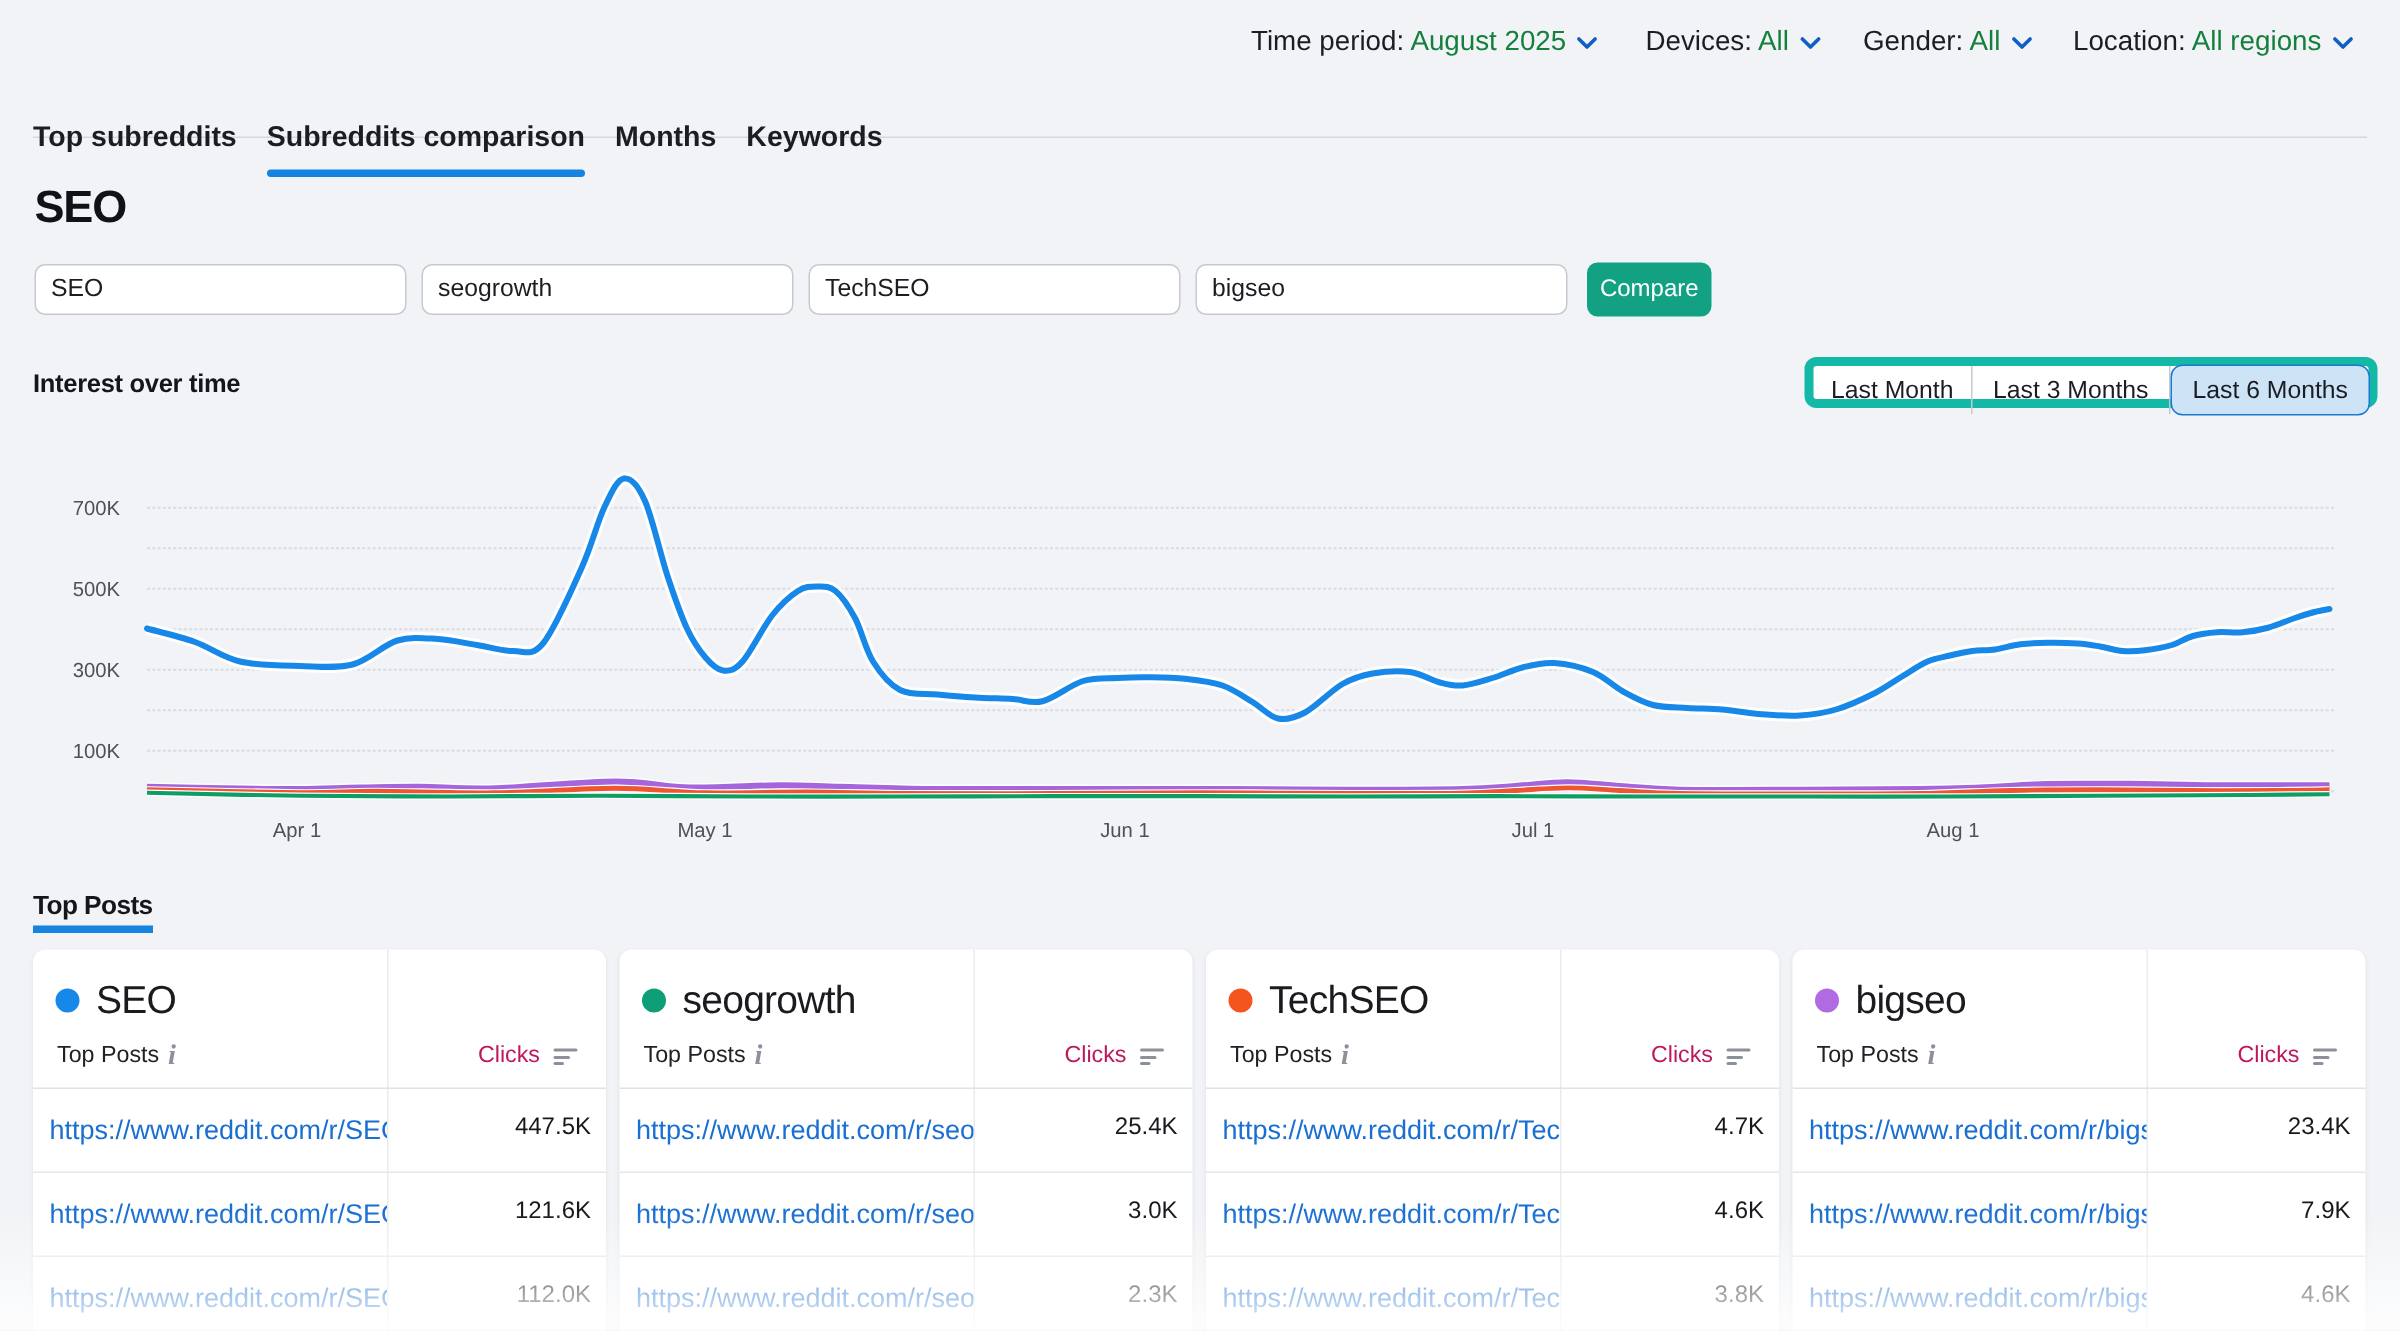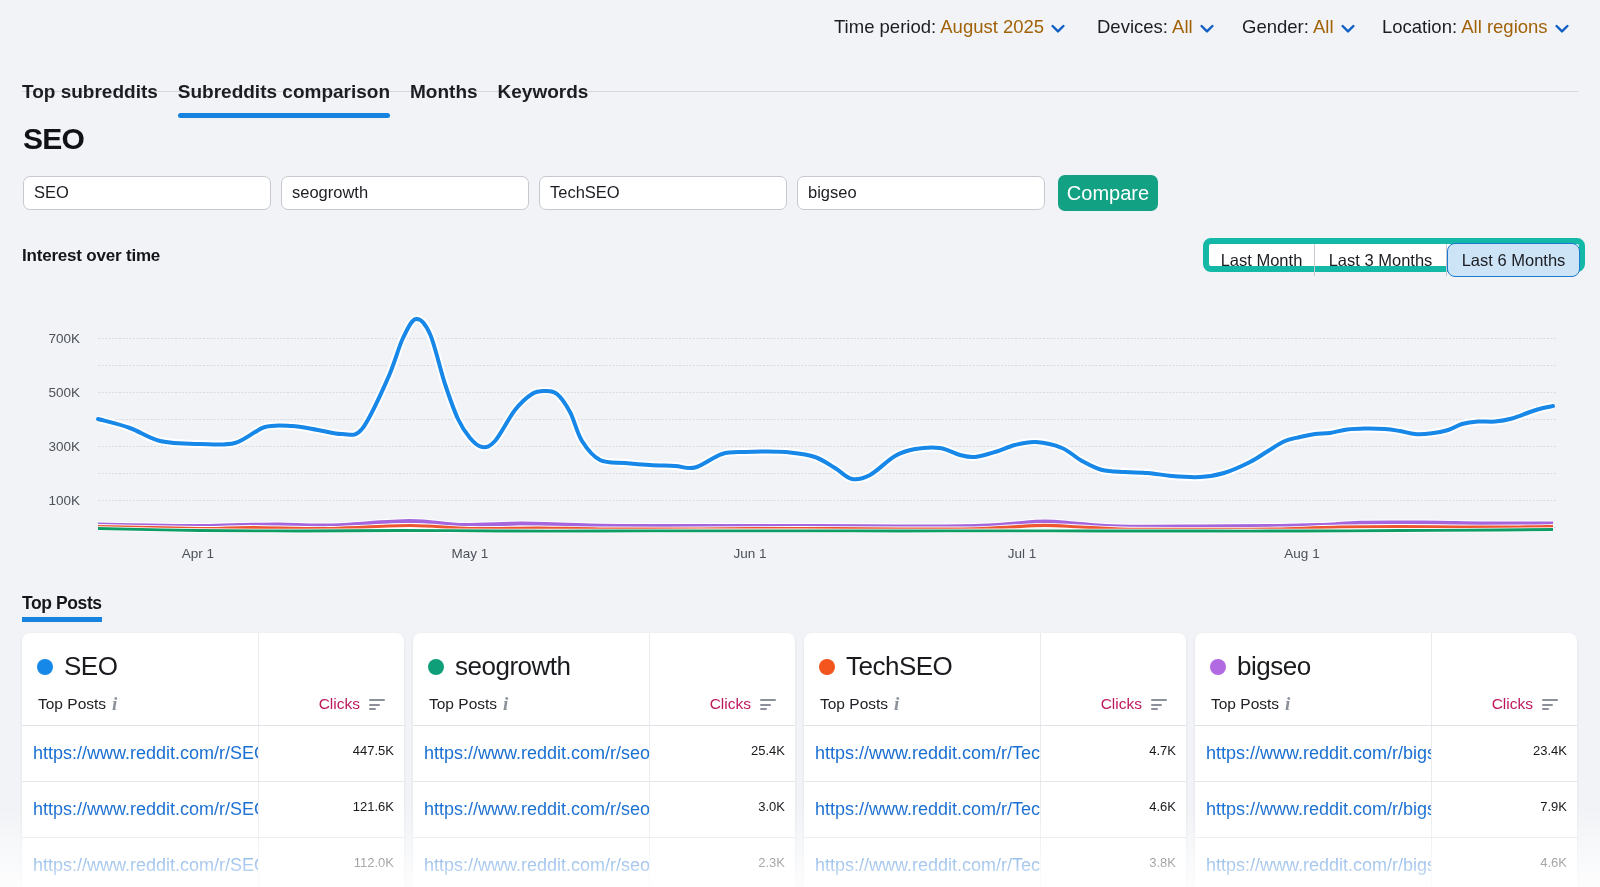--- a/index.html
+++ b/index.html
@@ -2,33 +2,33 @@
 <html><head>
 <meta charset="utf-8">
 <style>
 * { margin:0; padding:0; box-sizing:border-box; }
 html,body { width:1600px; height:887px; overflow:hidden; }
 body { background:#f1f3f6; font-family:"Liberation Sans", sans-serif; color:#1b1d22; position:relative; }
 .topbar { position:absolute; top:0; left:0; right:0; height:58px; }
 .filters { position:absolute; top:16px; left:0; right:0; height:30px; font-size:18.5px; color:#1b1d22; white-space:nowrap; }
 .filters .grp { position:absolute; top:0; }
 
-.filters .val { color:#a16207; }
+.filters .val { color:#15803d; }
 .chev { display:inline-block; width:14px; height:10px; margin-left:7px; position:relative; top:1px; }
 .chev svg { display:block; }
 
 .tabs { position:absolute; top:55px; left:22px; right:22px; height:37px; border-bottom:1px solid #d5d7dc; }
 .tab { display:inline-block; font-size:19px; font-weight:700; color:#1b1d22; margin-right:20px; padding-bottom:11px; position:relative; vertical-align:top; line-height:25px; letter-spacing:0px;margin-top:24px; }
 .tab.active:after { content:""; position:absolute; left:0; right:0; bottom:-3px; height:5px; background:#1783e0; border-radius:2.5px; }
 
 h1 { position:absolute; top:124px; left:23px; font-size:30px; font-weight:700; color:#111216; letter-spacing:-0.8px; line-height:30px; }
 
 .inputs { position:absolute; top:176px; left:23px; }
 .inp { display:inline-block; width:248px; height:34px; background:#fff; border:1.5px solid #c6cad0; border-radius:7px; margin-right:10px; font-size:16.5px; color:#1b1d22; line-height:31px; padding-left:10px; vertical-align:top; }
-.btn-compare { display:inline-block; margin-left:3px; width:100px; height:36px; margin-top:-1px; background:#12a183; color:#fff; border-radius:7px; font-size:20px; text-align:center; line-height:36px; vertical-align:top; }
+.btn-compare { display:inline-block; margin-left:3px; width:83px; height:36px; margin-top:-1px; background:#12a183; color:#fff; border-radius:7px; font-size:16px; text-align:center; line-height:36px; vertical-align:top; }
 
 .int-title { position:absolute; top:246px; left:22px; font-size:17px; font-weight:700; color:#14161a; letter-spacing:-0.2px; }
 .seg { position:absolute; top:238px; left:1203px; height:34px; background:#fff; border:6px solid #14b8a6; border-radius:8px; font-size:16.5px; color:#1b1d22; }
 .seg .s { display:inline-block; height:32px; line-height:32px; text-align:center; border-right:1px solid #c6cad0; vertical-align:top; }
 .seg .s.w1{width:106px}.seg .s.w2{width:132px}.seg .s.w3{width:133px}
 .seg .s:last-child { border-right:none; }
 .seg .s.sel { background:#cde3f6; border:1px solid #1a79d0; border-radius:8px; height:34px; line-height:33px; margin:-1px -1px -1px 0; position:relative; }
 
 .chart { position:absolute; top:0; left:0; }
 
@@ -42,21 +42,21 @@
 .chlab { position:absolute; left:16px; top:62px; font-size:15.5px; color:#202227; }
 .iinfo { position:absolute; left:90px; top:60px; font-family:"Liberation Serif", serif; font-style:italic; font-weight:700; font-size:19px; color:#8b909a; }
 .clab { position:absolute; right:44px; top:62px; font-size:15.5px; color:#be185d; }
 .sorticon { position:absolute; right:18px; top:66px; width:17px; height:11px; }
 .sorticon i { display:block; background:#8b909a; height:2px; border-radius:1px; margin-bottom:2.5px; }
 .sorticon i:nth-child(1){ width:16px; }
 .sorticon i:nth-child(2){ width:11px; }
 .sorticon i:nth-child(3){ width:7px; }
 .row { height:56px; border-bottom:1px solid #e4e6ea; position:relative; }
 .row .lnk { position:absolute; left:11px; top:17px; width:225px; font-size:18px; color:#1a6fd2; white-space:nowrap; overflow:hidden; }
-.row .val { position:absolute; right:10px; top:17px; font-size:13px; color:#17181c; }
+.row .val { position:absolute; right:10px; top:17px; font-size:16px; color:#17181c; }
 .fade { position:absolute; left:0; right:0; top:808px; height:79px; background:linear-gradient(to bottom, rgba(255,255,255,0) 0%, rgba(255,255,255,0.78) 90%); pointer-events:none; z-index:5; }
 </style>
 </head>
 <body>
 <div class="topbar">
   <div class="filters">
     <span class="grp" style="left:834px">Time period: <span class="val">August 2025</span><span class="chev"><svg width="14" height="10" viewBox="0 0 14 10">
             <path d="M1.6 2 L7 7.4 L12.4 2" fill="none" stroke="#0f5fc4" stroke-width="2.4" stroke-linecap="round" stroke-linejoin="round"></path>
           </svg></span></span>
     <span class="grp" style="left:1097px">Devices: <span class="val">All</span><span class="chev"><svg width="14" height="10" viewBox="0 0 14 10">

